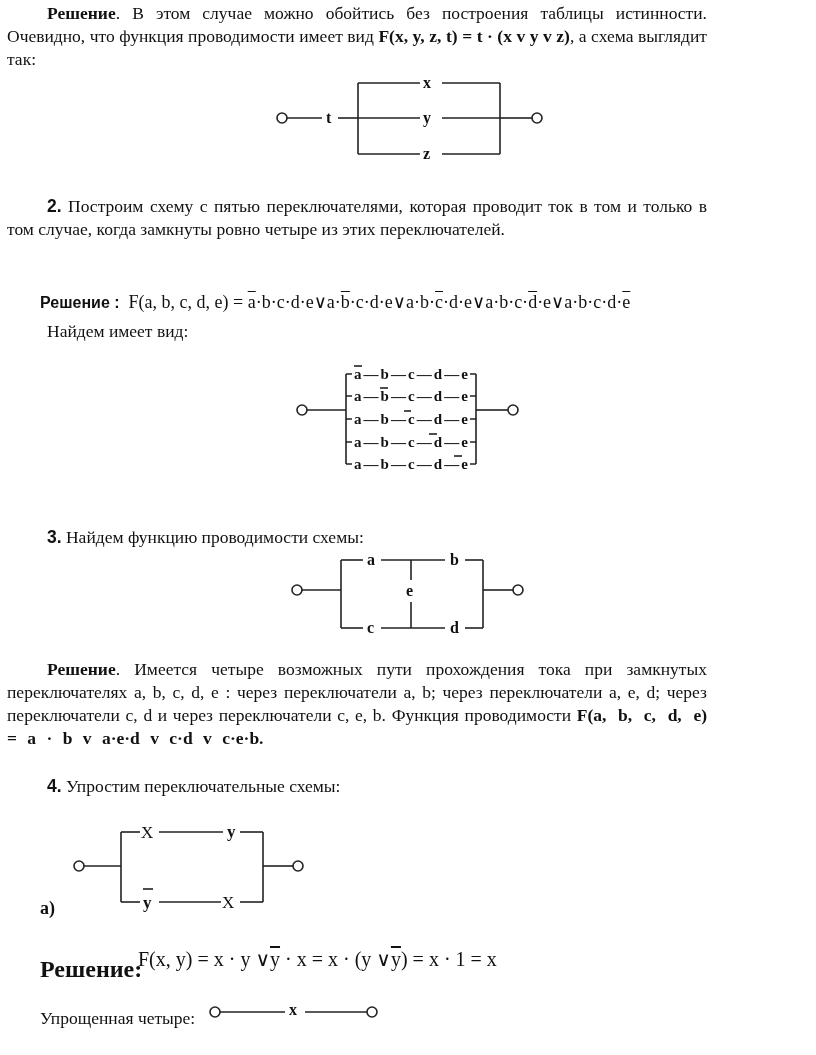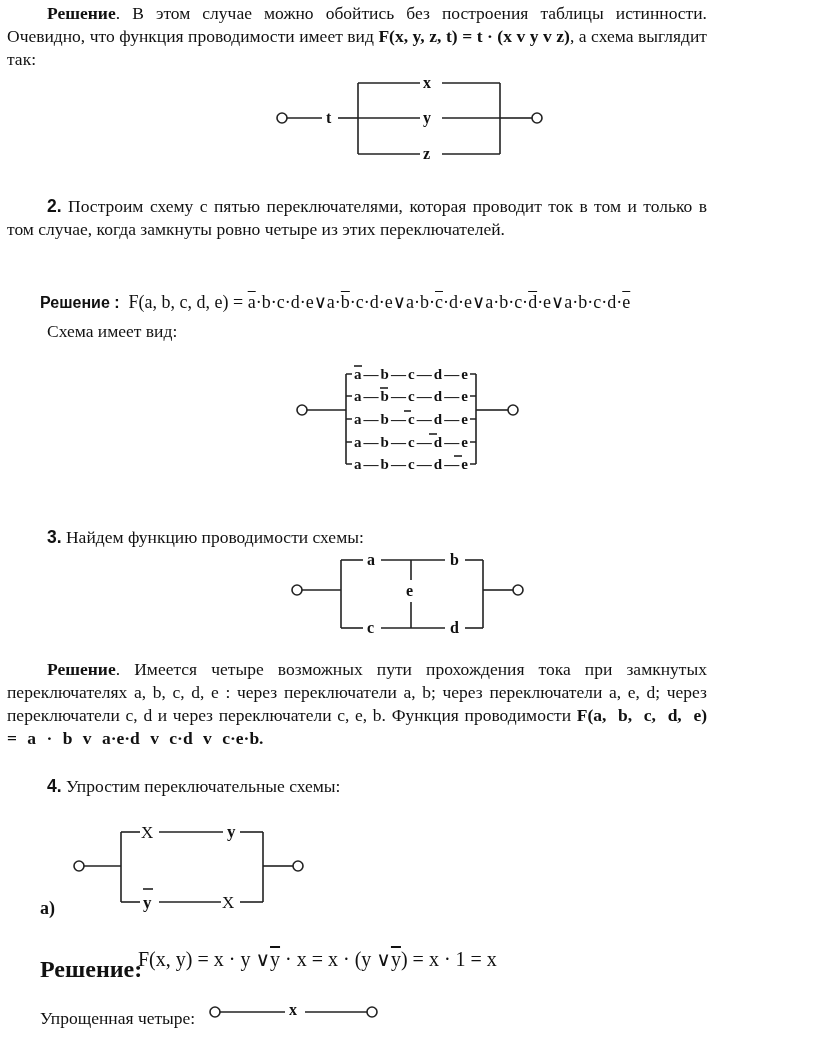--- a/index.html
+++ b/index.html
@@ -56,21 +56,21 @@
 <p class="para indent" style="top:195px;">
   <span class="sans-b">2.</span><span> Построим схему с пятью переключателями, которая проводит ток в том и только в том случае, когда замкнуты ровно четыре из этих переключателей.</span>
 </p>
 
 <div class="formula" style="left:40px;top:264px;font-size:18px;margin-top:27px;">
   <span class="b" style="font-family:'Liberation Sans',sans-serif;font-size:16px;">Решение :</span>
   &nbsp;<span>F(a, b, c, d, e) =</span>
   <span><span class="ol">a</span>·b·c·d·e</span>∨<span>a·<span class="ol">b</span>·c·d·e</span>∨<span>a·b·<span class="ol">c</span>·d·e</span>∨<span>a·b·c·<span class="ol">d</span>·e</span>∨<span>a·b·c·d·<span class="ol">e</span></span>
 </div>
 
-<p class="para indent" style="top:320px;">Схема имеет вид:</p>
+<p class="para indent" style="top:320px;">Найдем имеет вид:</p>
 
 <svg style="left:290px;top:360px;" width="240" height="115">
   <circle class="term" cx="12" cy="50" r="5"></circle>
   <line class="line" x1="17" y1="50" x2="56" y2="50"></line>
   <line class="line" x1="56" y1="14" x2="56" y2="104"></line>
   <line class="line" x1="186" y1="14" x2="186" y2="104"></line>
   <line class="line" x1="186" y1="50" x2="218" y2="50"></line>
   <circle class="term" cx="223" cy="50" r="5"></circle>
 
   <g>

